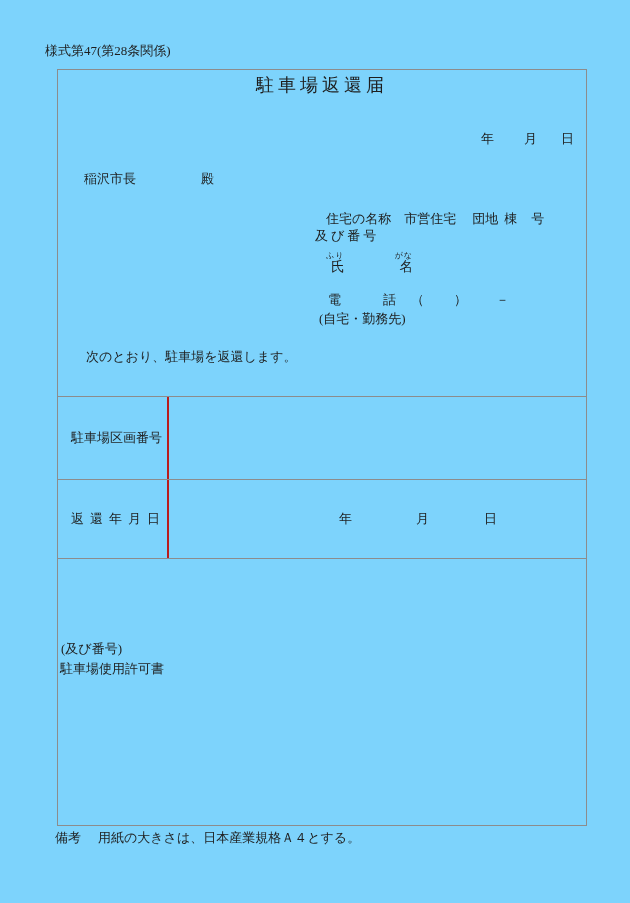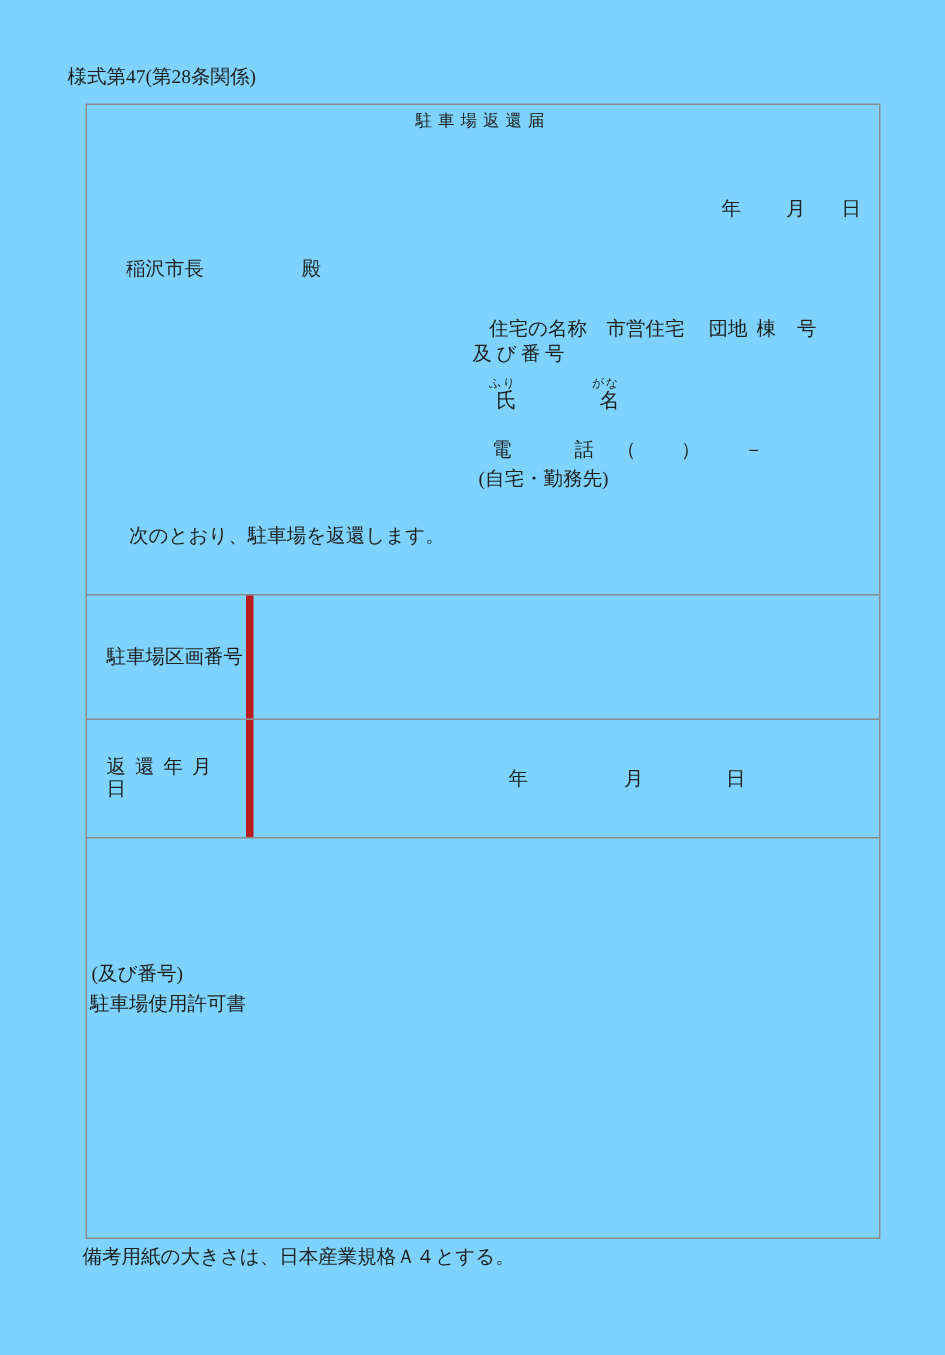--- a/index.html
+++ b/index.html
@@ -18,21 +18,21 @@
   }
   .abs{position:absolute;}
   .form-code{left:45px;top:44px;font-size:13px;}
   .outer-box{
     left:57px;top:69px;width:530px;height:757px;
     border:1px solid #8c8c8c;
     box-sizing:border-box;
   }
   .doc-title{
     position:absolute;left:0;top:5px;width:100%;
-    text-align:center;letter-spacing:4px;font-size:11px;
+    text-align:center;letter-spacing:4px;font-size:18px;
   }
   .date-line{position:absolute;left:423px;top:62px;}
   .date-line .m{margin-left:30px;}
   .date-line .d{margin-left:24px;}
   .addressee{position:absolute;left:26px;top:102px;}
   .addressee .honorific{margin-left:65px;}
   .housing1{position:absolute;left:268px;top:142px;white-space:nowrap;}
   .housing1 .seg-value{margin-left:13px;}
   .housing1 .seg-danchi{margin-left:16px;}
   .housing1 .seg-tou{margin-left:6px;}
@@ -54,35 +54,35 @@
     position:absolute;left:0;top:326px;width:100%;
     border-top:1px solid #8c8c8c;
     box-sizing:border-box;
   }
   .grid-row{display:flex;border-bottom:1px solid #8c8c8c;box-sizing:border-box;}
   .row-1{height:83px;}
   .row-2{height:79px;}
   .row-3{height:80px;}
   .grid-label{
     width:111px;flex:0 0 111px;
-    border-right:5px solid #b91c1c;
+    border-right:2px solid #b91c1c;
     box-sizing:border-box;
     display:flex;align-items:center;
     padding-left:13px;
   }
   .ls6{letter-spacing:6px;}
   .ls12{letter-spacing:12px;}
   .grid-value{flex:1;display:flex;align-items:center;}
   .row-2 .grid-value{padding-left:170px;}
   .row-2 .vm{margin-left:64px;}
   .row-2 .vd{margin-left:55px;}
   .attach-heading{position:absolute;left:3px;top:572px;}
   .attach-item{position:absolute;left:2px;top:592px;}
   .note{left:55px;top:831px;white-space:nowrap;}
-  .note .note-text{}
+  .note .note-text{margin-left:17px;}
 </style>
 </head>
 <body>
 
 <div class="page">
 
   <div class="abs form-code">様式第47(第28条関係)</div>
 
   <div class="abs outer-box">
 

